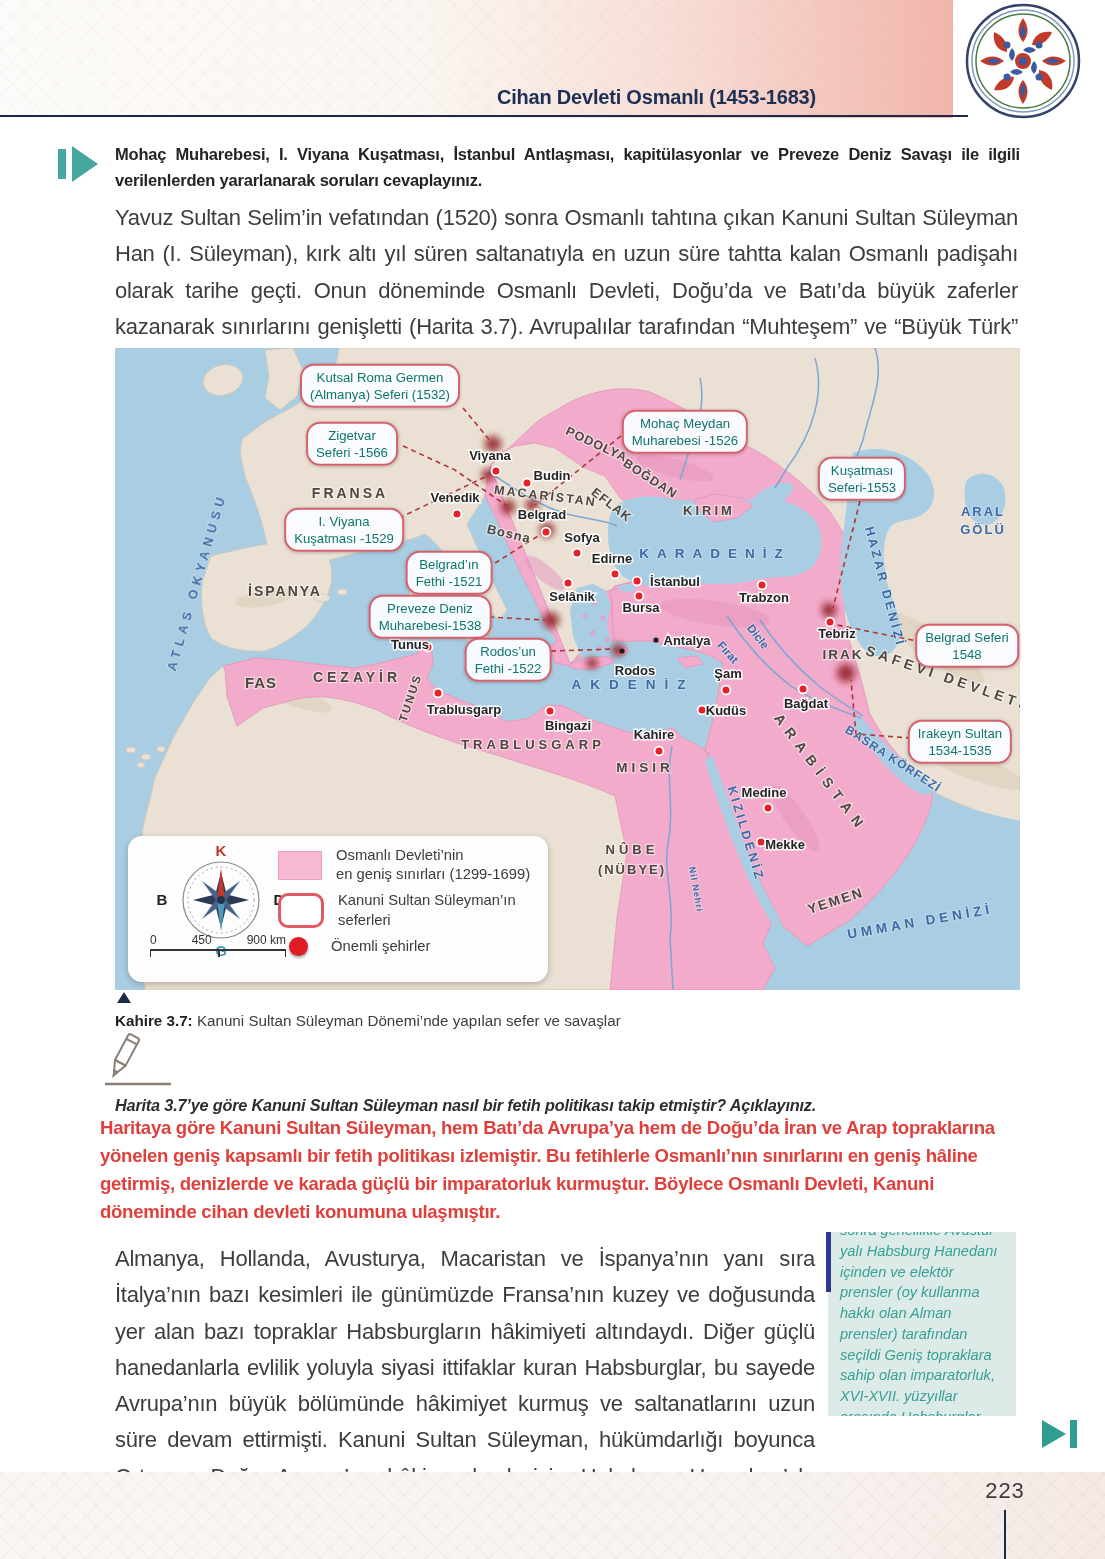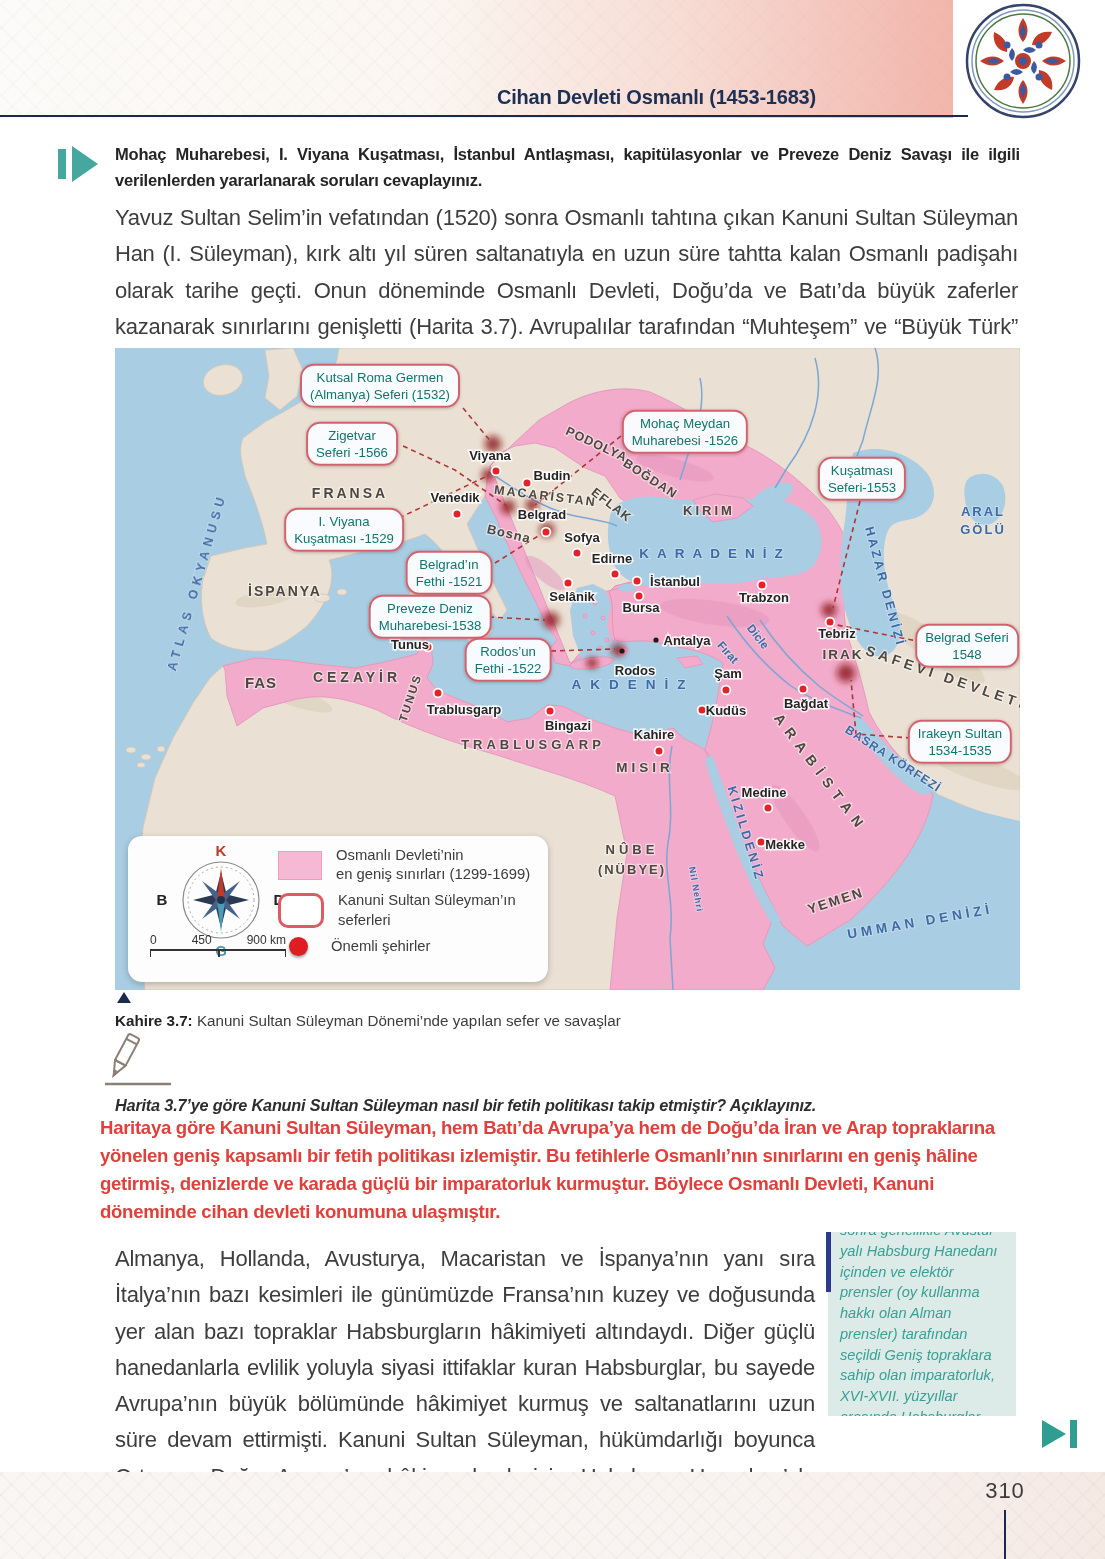--- a/index.html
+++ b/index.html
@@ -437,14 +437,14 @@
 </div>
 <div class="sidebar-bar"></div>
 <div class="fwd-icon">
   <svg width="42" height="32" viewBox="0 0 42 32">
     <path d="M2,2 L26,16 L2,30 Z" fill="#2f9e90"></path>
     <rect x="30" y="2" width="7" height="28" fill="#2f9e90"></rect>
   </svg>
 </div>
 
 <div class="footer-band"></div>
-<div class="page-num">310</div>
+<div class="page-num">223</div>
 <div class="page-line"></div>
 
 </body></html>

